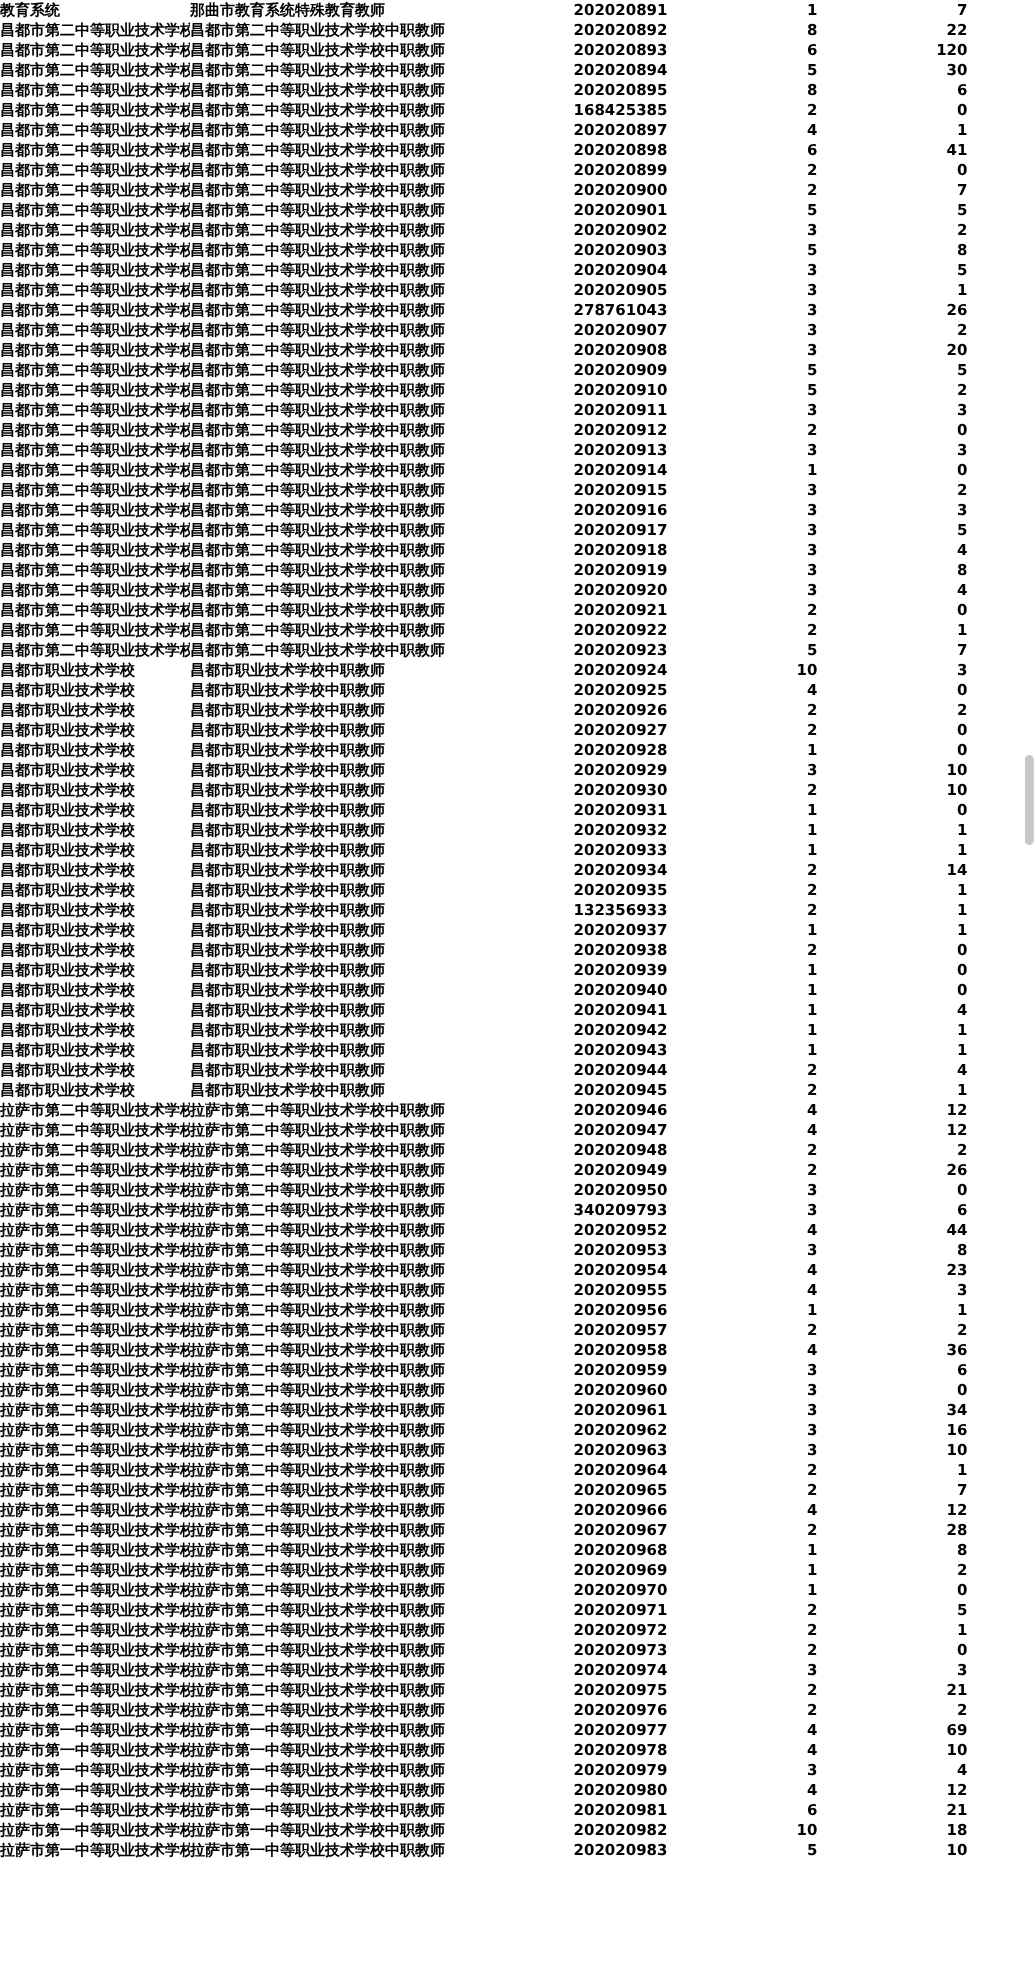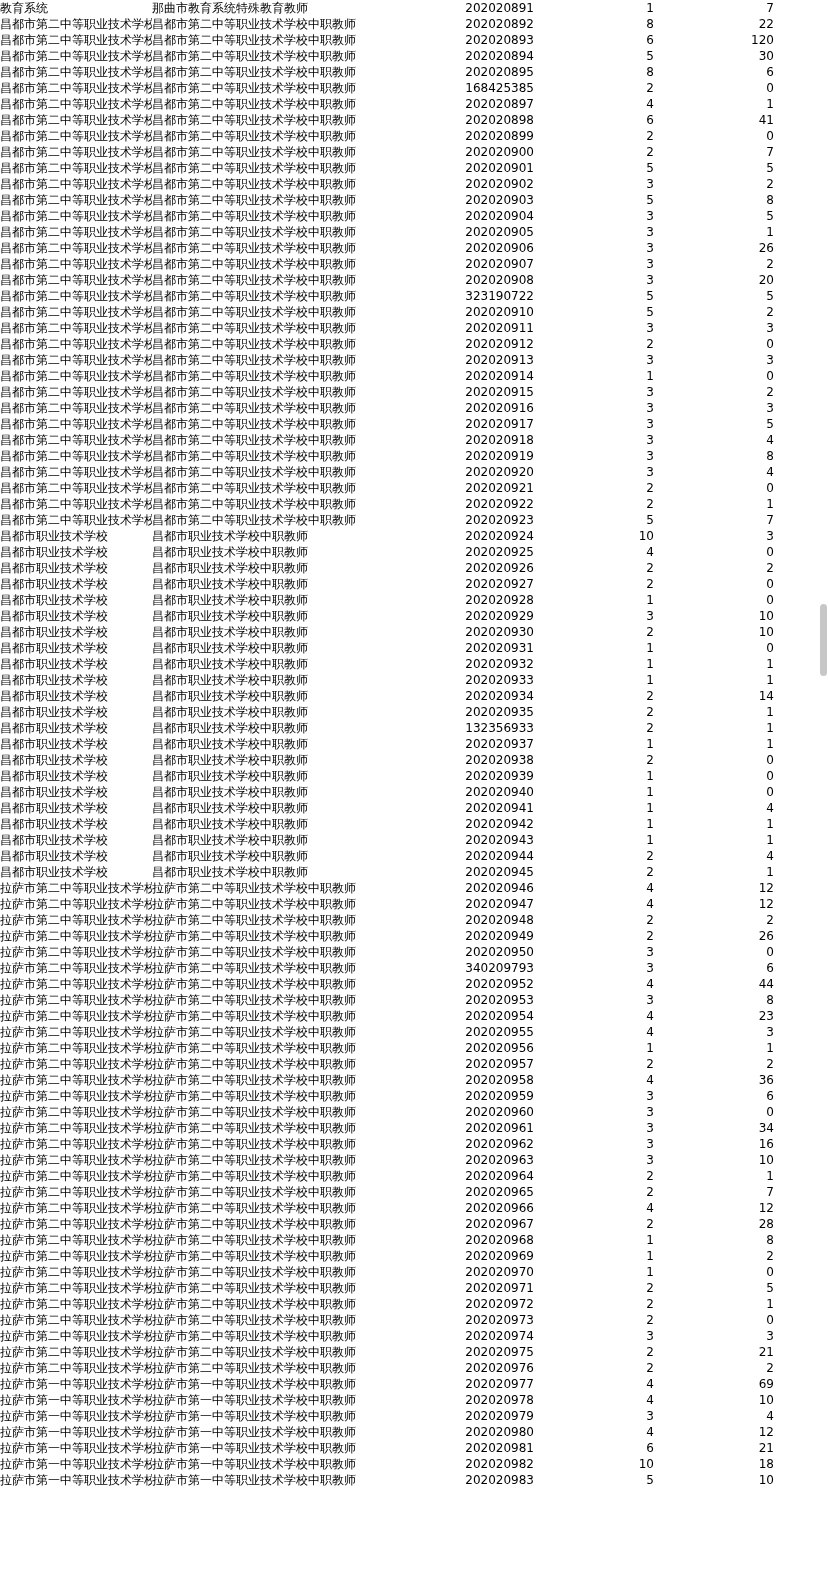--- a/index.html
+++ b/index.html
@@ -14,20 +14,21 @@
     font-size: 12px;
     color: #000000;
     overflow: hidden;
     position: relative;
   }
   #table-wrap {
     width: 828px;
     height: 1574px;
     overflow: hidden;
     position: relative;
+    font-weight: bold;
   }
   table.data-table {
     border-collapse: collapse;
     width: 828px;
     table-layout: fixed;
   }
   table.data-table td {
     font-size: 12px;
     line-height: 16px;
     height: 16px;
@@ -198,21 +199,21 @@
           <td class="unit">昌都市第二中等职业技术学校</td>
           <td class="post">昌都市第二中等职业技术学校中职教师</td>
           <td class="code">202020905</td>
           <td class="plan">3</td>
           <td class="apply">1</td>
           <td></td>
         </tr>
         <tr>
           <td class="unit">昌都市第二中等职业技术学校</td>
           <td class="post">昌都市第二中等职业技术学校中职教师</td>
-          <td class="code">202020906</td>
+          <td class="code">278761043</td>
           <td class="plan">3</td>
           <td class="apply">26</td>
           <td></td>
         </tr>
         <tr>
           <td class="unit">昌都市第二中等职业技术学校</td>
           <td class="post">昌都市第二中等职业技术学校中职教师</td>
           <td class="code">202020907</td>
           <td class="plan">3</td>
           <td class="apply">2</td>
@@ -222,21 +223,21 @@
           <td class="unit">昌都市第二中等职业技术学校</td>
           <td class="post">昌都市第二中等职业技术学校中职教师</td>
           <td class="code">202020908</td>
           <td class="plan">3</td>
           <td class="apply">20</td>
           <td></td>
         </tr>
         <tr>
           <td class="unit">昌都市第二中等职业技术学校</td>
           <td class="post">昌都市第二中等职业技术学校中职教师</td>
-          <td class="code">323190722</td>
+          <td class="code">202020909</td>
           <td class="plan">5</td>
           <td class="apply">5</td>
           <td></td>
         </tr>
         <tr>
           <td class="unit">昌都市第二中等职业技术学校</td>
           <td class="post">昌都市第二中等职业技术学校中职教师</td>
           <td class="code">202020910</td>
           <td class="plan">5</td>
           <td class="apply">2</td>

